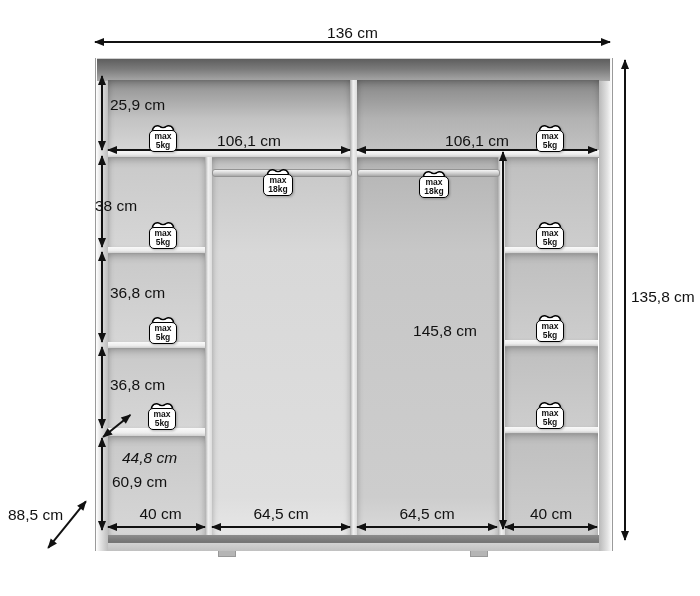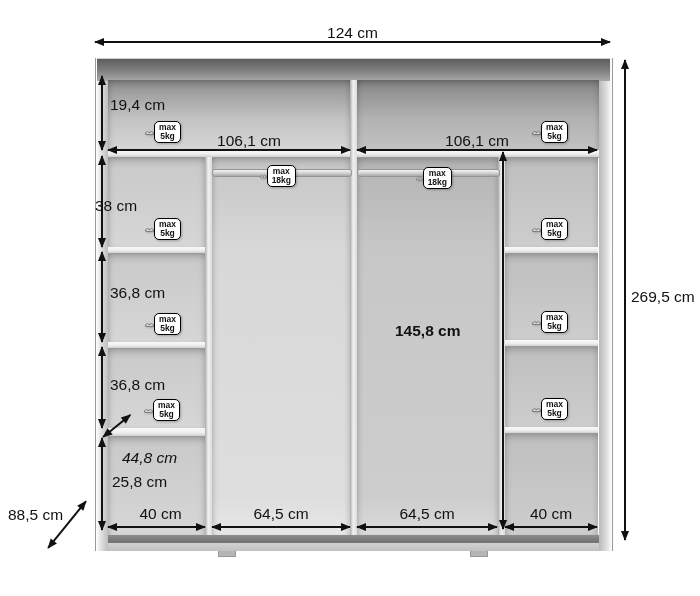--- a/index.html
+++ b/index.html
@@ -29,23 +29,23 @@
   .dh::before{left:-1px;border-left:0;border-right:10px solid #111;}
   .dh::after{right:-1px;border-right:0;border-left:10px solid #111;}
   .dv{position:absolute;width:1.6px;background:#111;}
   .dv::before,.dv::after{content:"";position:absolute;left:50%;width:0;height:0;border:4.6px solid transparent;transform:translateX(-50%);}
   .dv::before{top:-1px;border-top:0;border-bottom:10px solid #111;}
   .dv::after{bottom:-1px;border-bottom:0;border-top:10px solid #111;}
   .rot{transform-origin:left center;}
   
   .lbl{position:absolute;font-size:15.5px;line-height:1.1;color:#111;white-space:nowrap;}
   .ctr{text-align:center;}
-  .rgt{text-align:left;font-weight:bold;}
-  
-  .weight{position:absolute;width:36px;display:flex;flex-direction:row;align-items:center;filter:drop-shadow(1px 1px 1px rgba(0,0,0,.25));}
+  .rgt{text-align:center;}
+  
+  .weight{position:absolute;width:36px;display:flex;flex-direction:column;align-items:center;filter:drop-shadow(1px 1px 1px rgba(0,0,0,.25));}
   .w-handle{display:block;}
   .w-body{margin-top:-2px;background:#fff;border:1.6px solid #000;border-radius:5px;padding:1px 4px 1px 4px;
           display:flex;flex-direction:column;align-items:center;font-size:8.5px;font-weight:bold;line-height:1.05;}
 </style>
 </head>
 <body>
 
 <div id="stage">
 
   <div class="abs wall-l" style="left:95px;top:58px;width:13px;height:493px;"></div>
@@ -105,29 +105,29 @@
   <div class="dv" style="left:502px;top:152px;height:377px;"></div>
 
   <div class="dh" style="left:108px;top:526px;width:97px;"></div>
   <div class="dh" style="left:212px;top:526px;width:138px;"></div>
   <div class="dh" style="left:357px;top:526px;width:140px;"></div>
   <div class="dh" style="left:505px;top:526px;width:92px;"></div>
 
   <div class="dh rot" style="left:103px;top:436px;width:35px;transform:rotate(-39deg);"></div>
   <div class="dh rot" style="left:48px;top:547px;width:60px;transform:rotate(-51deg);"></div>
 
-  <div class="lbl ctr" style="left:95px;top:24px;width:515px;">124 cm</div>
-  <div class="lbl" style="left:631px;top:288px;">269,5 cm</div>
+  <div class="lbl ctr" style="left:95px;top:24px;width:515px;">136 cm</div>
+  <div class="lbl" style="left:631px;top:288px;">135,8 cm</div>
   <div class="lbl" style="left:8px;top:506px;">88,5 cm</div>
 
-  <div class="lbl" style="left:110px;top:96px;">19,4 cm</div>
+  <div class="lbl" style="left:110px;top:96px;">25,9 cm</div>
   <div class="lbl" style="left:95px;top:197px;">38 cm</div>
   <div class="lbl" style="left:110px;top:284px;">36,8 cm</div>
   <div class="lbl" style="left:110px;top:376px;">36,8 cm</div>
-  <div class="lbl" style="left:112px;top:473px;">25,8 cm</div>
+  <div class="lbl" style="left:112px;top:473px;">60,9 cm</div>
   <div class="lbl" style="left:122px;top:449px;font-style:italic;">44,8 cm</div>
 
   <div class="lbl ctr" style="left:128px;top:132px;width:242px;">106,1 cm</div>
   <div class="lbl ctr" style="left:357px;top:132px;width:240px;">106,1 cm</div>
 
   <div class="lbl rgt" style="left:395px;top:322px;width:100px;">145,8 cm</div>
 
   <div class="lbl ctr" style="left:112px;top:505px;width:97px;">40 cm</div>
   <div class="lbl ctr" style="left:212px;top:505px;width:138px;">64,5 cm</div>
   <div class="lbl ctr" style="left:357px;top:505px;width:140px;">64,5 cm</div>

